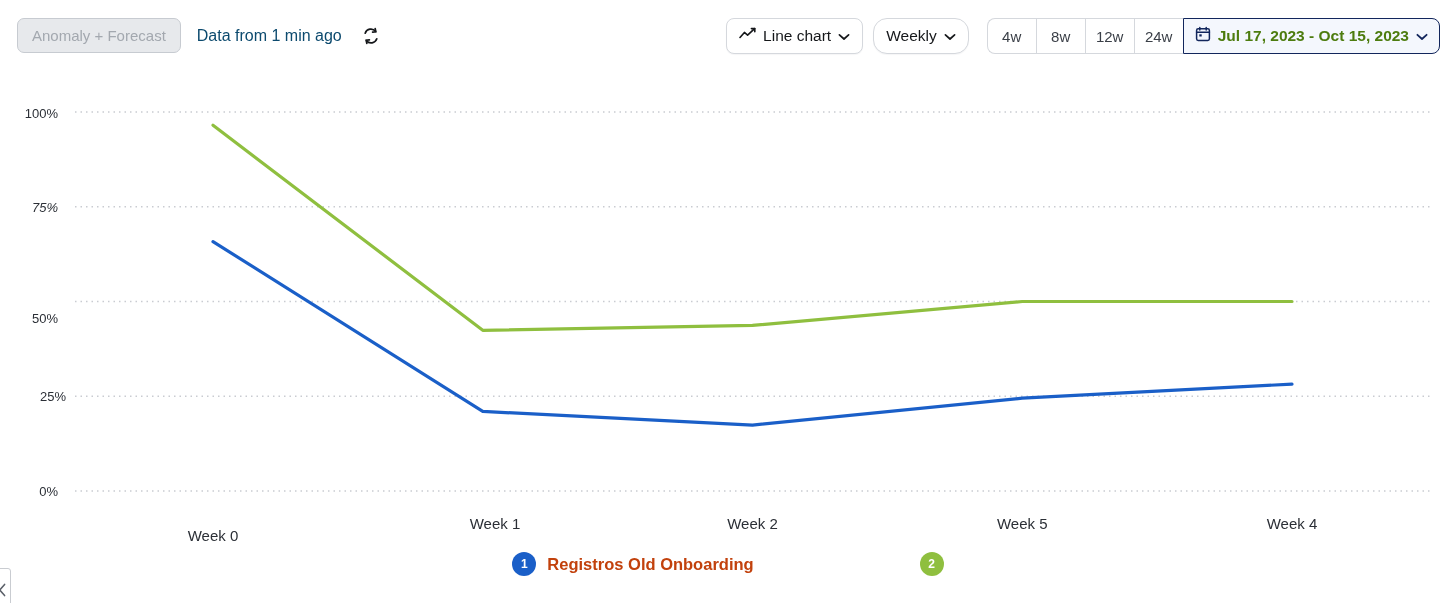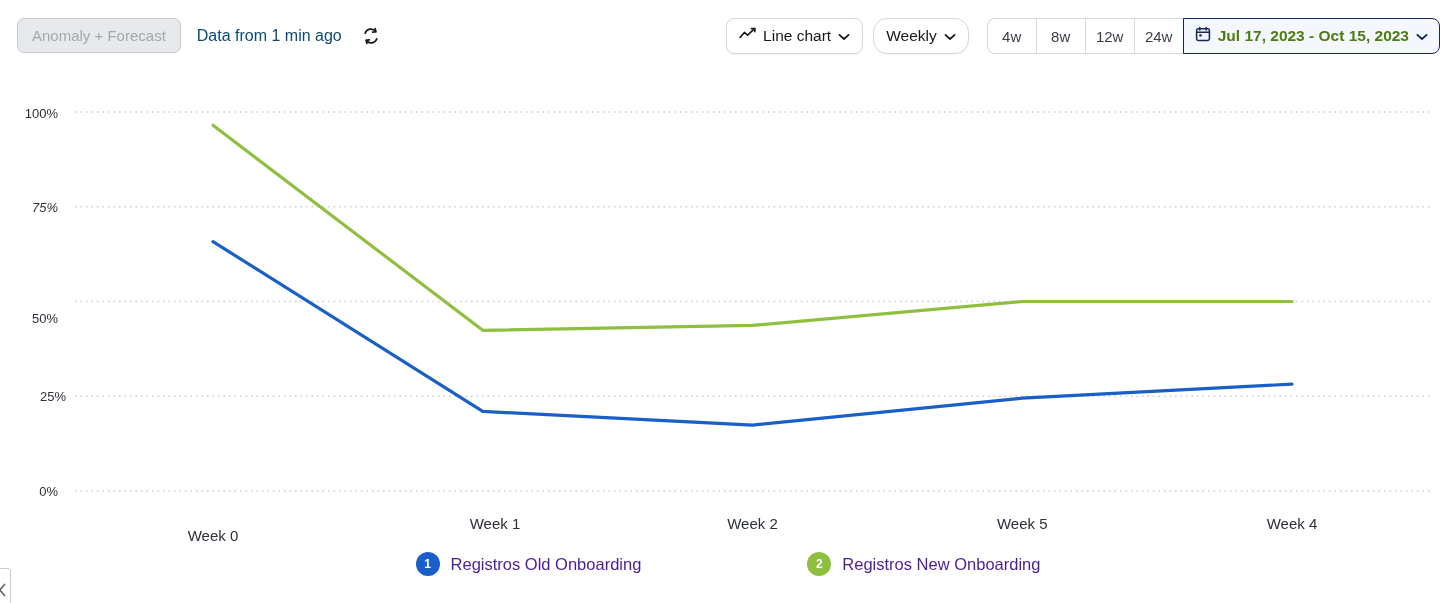--- a/index.html
+++ b/index.html
@@ -96,21 +96,21 @@
     position: absolute; left: 0; top: 552px; width: 1456px;
     display: flex; align-items: center; justify-content: center; gap: 0;
   }
   .legend-item { display: flex; align-items: center; gap: 11px; cursor: pointer; }
   .legend-item + .legend-item { margin-left: 166px; }
   .legend-badge {
     width: 24px; height: 24px; border-radius: 50%;
     display: flex; align-items: center; justify-content: center;
     color: #fff; font-size: 12px; font-weight: bold;
   }
-  .legend-label { font-size: 16.5px; color: #4c1d95; white-space: nowrap; }
+  .legend-label { font-size: 16.5px; color: #c2410c; white-space: nowrap; font-weight: bold; }
 </style>
 </head>
 <body>
 
 <div class="app">
 
   <div class="toolbar">
 
     <div class="toolbar-left">
       <button class="btn-anomaly">Anomaly + Forecast</button>
@@ -218,17 +218,16 @@
     </div>
   </div>
 
   <div class="legend">
     <div class="legend-item">
       <span class="legend-badge" id="badge-1" style="background: rgb(26, 95, 200);">1</span>
       <span class="legend-label">Registros Old Onboarding</span>
     </div>
     <div class="legend-item">
       <span class="legend-badge" id="badge-2" style="background: rgb(143, 191, 63);">2</span>
-      <span class="legend-label">Registros New Onboarding</span>
     </div>
   </div>
 
 </div>
 
 </body></html>

